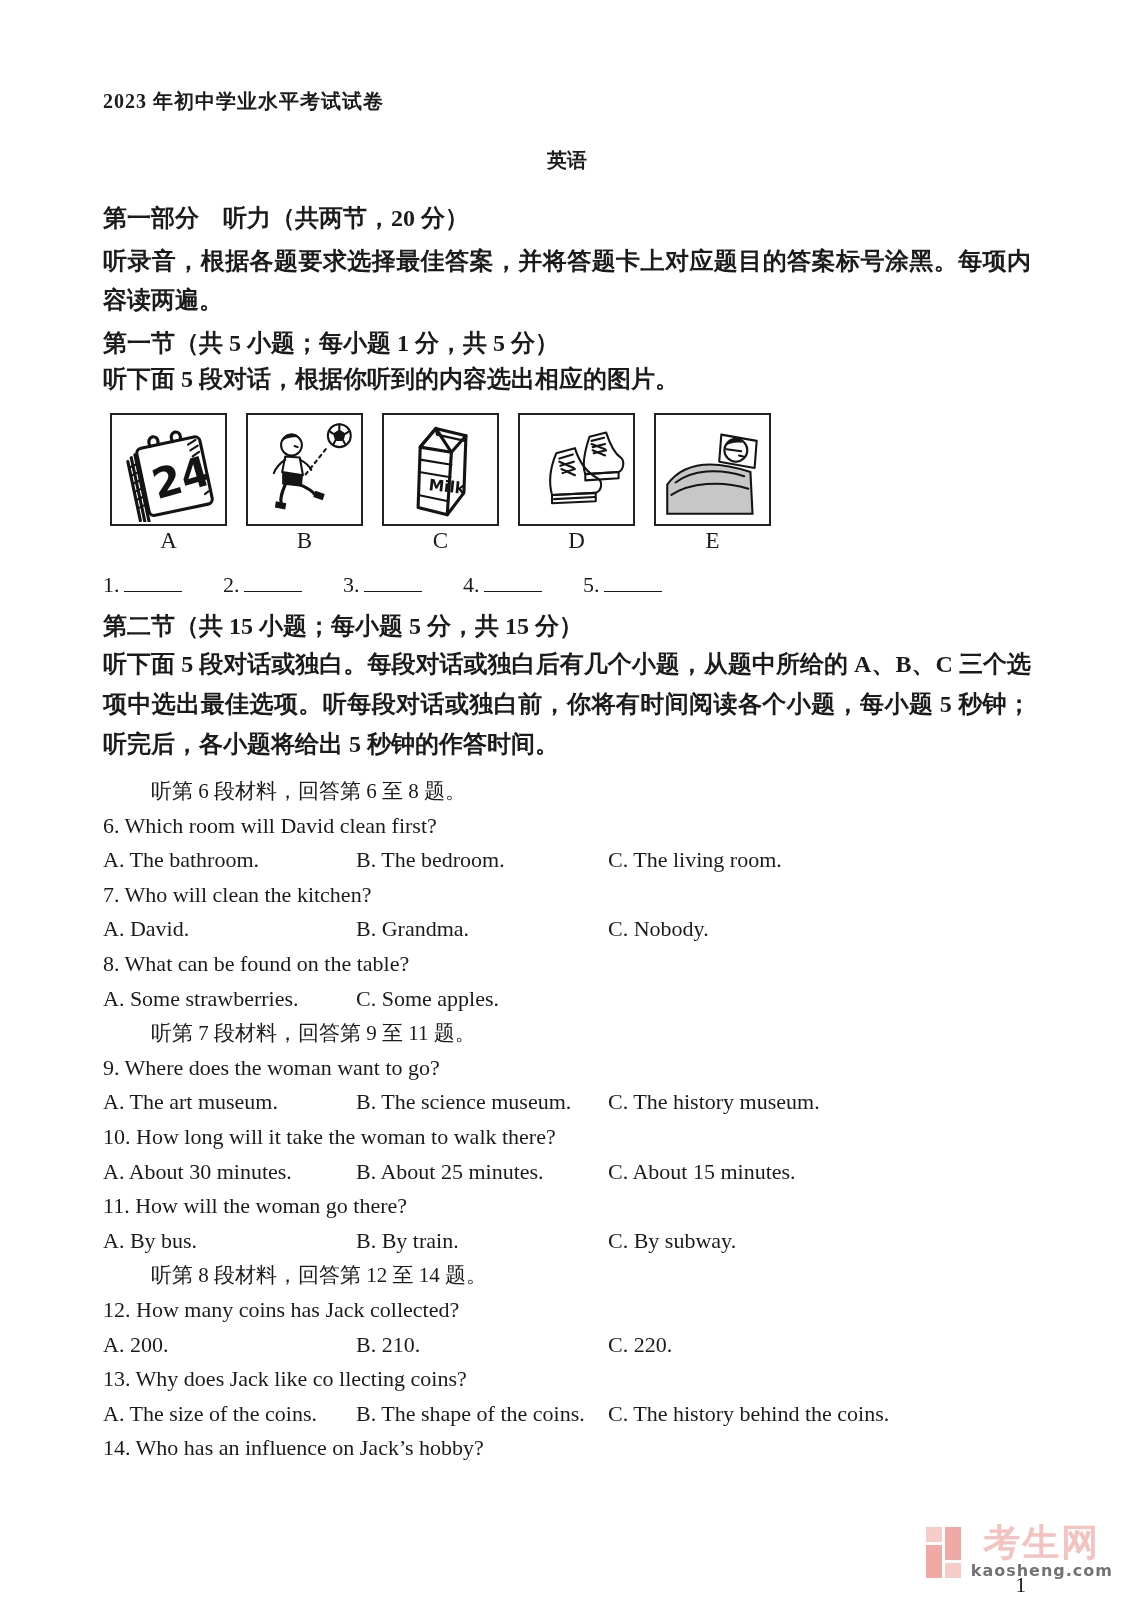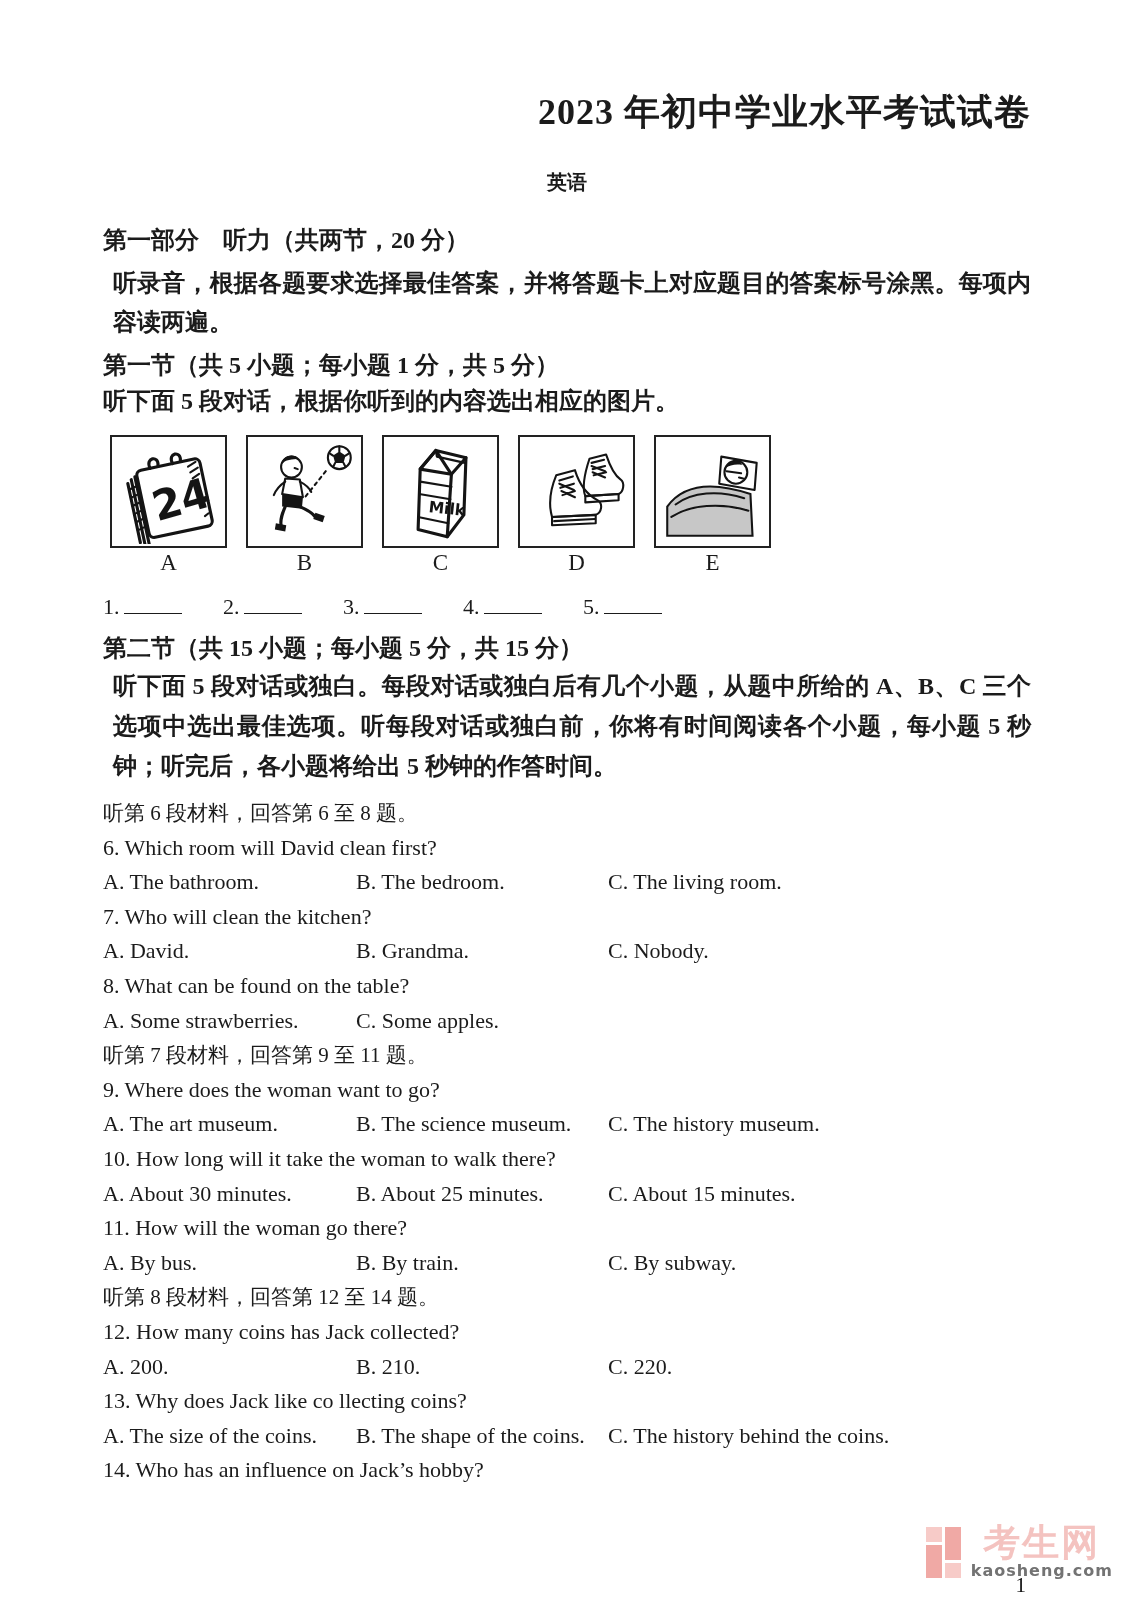--- a/index.html
+++ b/index.html
@@ -7,43 +7,43 @@
   .page {
     position:relative;
     width:1131px; height:1600px;
     margin:0 auto;
     background:#ffffff;
     color:#1b1b1b;
     font-family:"Liberation Serif","DejaVu Serif",serif;
     overflow:hidden;
     padding:88px 100px 0 103px;
   }
-  .title   { font-size:36px; font-weight:bold; text-align:right; letter-spacing:1px; }
+  .title   { font-size:20px; font-weight:bold; text-align:left; letter-spacing:1px; }
   .subject { font-size:20px; font-weight:bold; text-align:center; margin-top:32px; }
   .h-part  { font-size:24px; font-weight:bold; margin-top:28px; }
-  .para-b  { font-size:24px; font-weight:bold; line-height:39px; margin-top:8px; text-align:justify;margin-left:10px; }
+  .para-b  { font-size:24px; font-weight:bold; line-height:39px; margin-top:8px; text-align:justify; }
   .h-sec   { font-size:24px; font-weight:bold; margin-top:5px; line-height:36px; }
 
   
   .pics { display:flex; margin-top:16px; margin-left:7px; gap:19px; }
   .pic  { width:117px; }
   .pic-box { width:117px; height:113px; border:2px solid #222; background:#fff;
              display:flex; align-items:center; justify-content:center; }
   .pic-box svg { width:108px; height:104px; }
   .pic-label { text-align:center; font-size:23px; margin-top:2px; }
 
   
   .blanks { margin-top:18px; font-size:22px; }
   .blank-item { display:inline-block; margin-right:36px; }
   .blank-line { display:inline-block; width:58px; border-bottom:1.6px solid #1b1b1b; height:20px; margin-left:4px; }
 
   
   .items { margin-top:10px; }
   .ln    { font-size:22px; line-height:34.6px; white-space:nowrap; }
-  .intro { font-size:21px; line-height:34.6px; }
+  .intro { font-size:21px; line-height:34.6px;margin-left:48px; }
   .opts  { display:flex; }
   .oA { display:inline-block; width:253px; }
   .oB { display:inline-block; width:252px; }
 
   svg .s  { fill:none; stroke:#141414; stroke-width:3; stroke-linecap:round; stroke-linejoin:round; }
   svg .s2 { fill:none; stroke:#141414; stroke-width:2; stroke-linecap:round; stroke-linejoin:round; }
   svg .f  { fill:#141414; stroke:none; }
 
   
   .watermark { position:absolute; right:18px; bottom:20px; display:flex; align-items:flex-start;text-align:center; }

